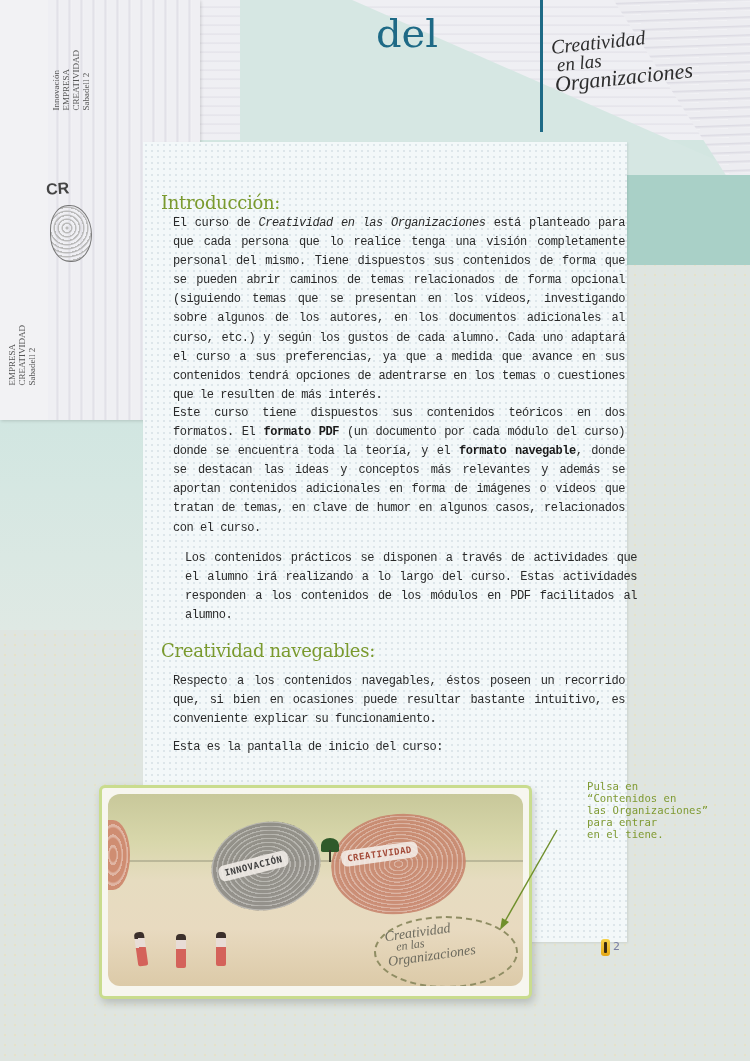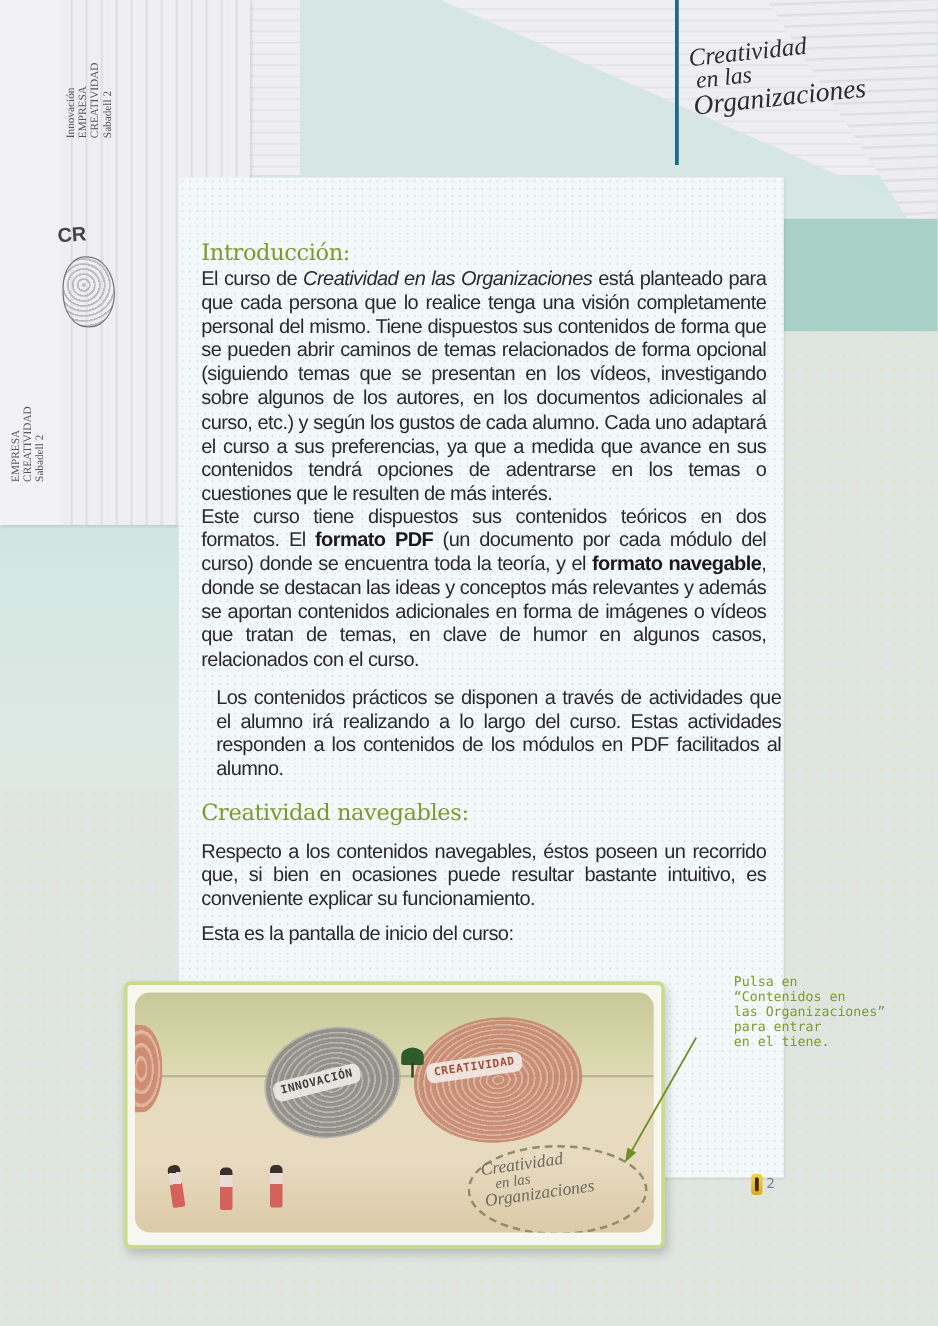--- a/index.html
+++ b/index.html
@@ -83,22 +83,22 @@
     background-color: #f3f8f9;
     background-image: radial-gradient(circle, #dde6ea 0.9px, transparent 1.2px);
     background-size: 6px 6px;
     box-shadow: 1px 1px 2px rgba(0,0,0,0.08);
   }
   .section-heading {
     position: absolute; left: 161px; color: #7a9a2e;
     font-family: "DejaVu Serif", serif; font-size: 18px; letter-spacing: -0.3px;
   }
   .para {
-    position: absolute; left: 161px; width: 452px;
-    font-family: Liberation Sans, sans-serif; font-size: 16px; line-height: 19.1px;
+    position: absolute; left: 173px; width: 452px;
+    font-family: Liberation Mono, monospace; font-size: 12px; line-height: 19.1px;
     color: #2a2a2a; text-align: justify; letter-spacing: -0.45px;
   }
   .para b { font-weight: bold; color: #1a1a1a; }
   .para i { font-style: italic; }
   
   .shot-frame {
     position: absolute; left: 99px; top: 785px; width: 427px; height: 208px;
     background: #f7f6ef; border: 3px solid #c9dc8e; border-radius: 6px;
     box-shadow: 2px 4px 8px rgba(0,0,0,0.18);
   }
@@ -189,20 +189,21 @@
   <div class="sticker-cr">CR</div>
   <div class="sticker-brain"></div>
   <div class="sticker-text" style="left:8px; top:325px;">
     <span>EMPRESA</span><br>
     <span>CREATIVIDAD</span><br>
     <span>Sabadell 2</span>
   </div>
 </div>
 
 <div class="title-block">
+  <div class="l2">del</div>
 </div>
 <div class="title-divider"></div>
 <div class="course-title">
   <span class="ct1">Creatividad</span>
   <span class="ct2">en las</span>
   <span class="ct3">Organizaciones</span>
 </div>
 
 <div class="card"></div>
 

